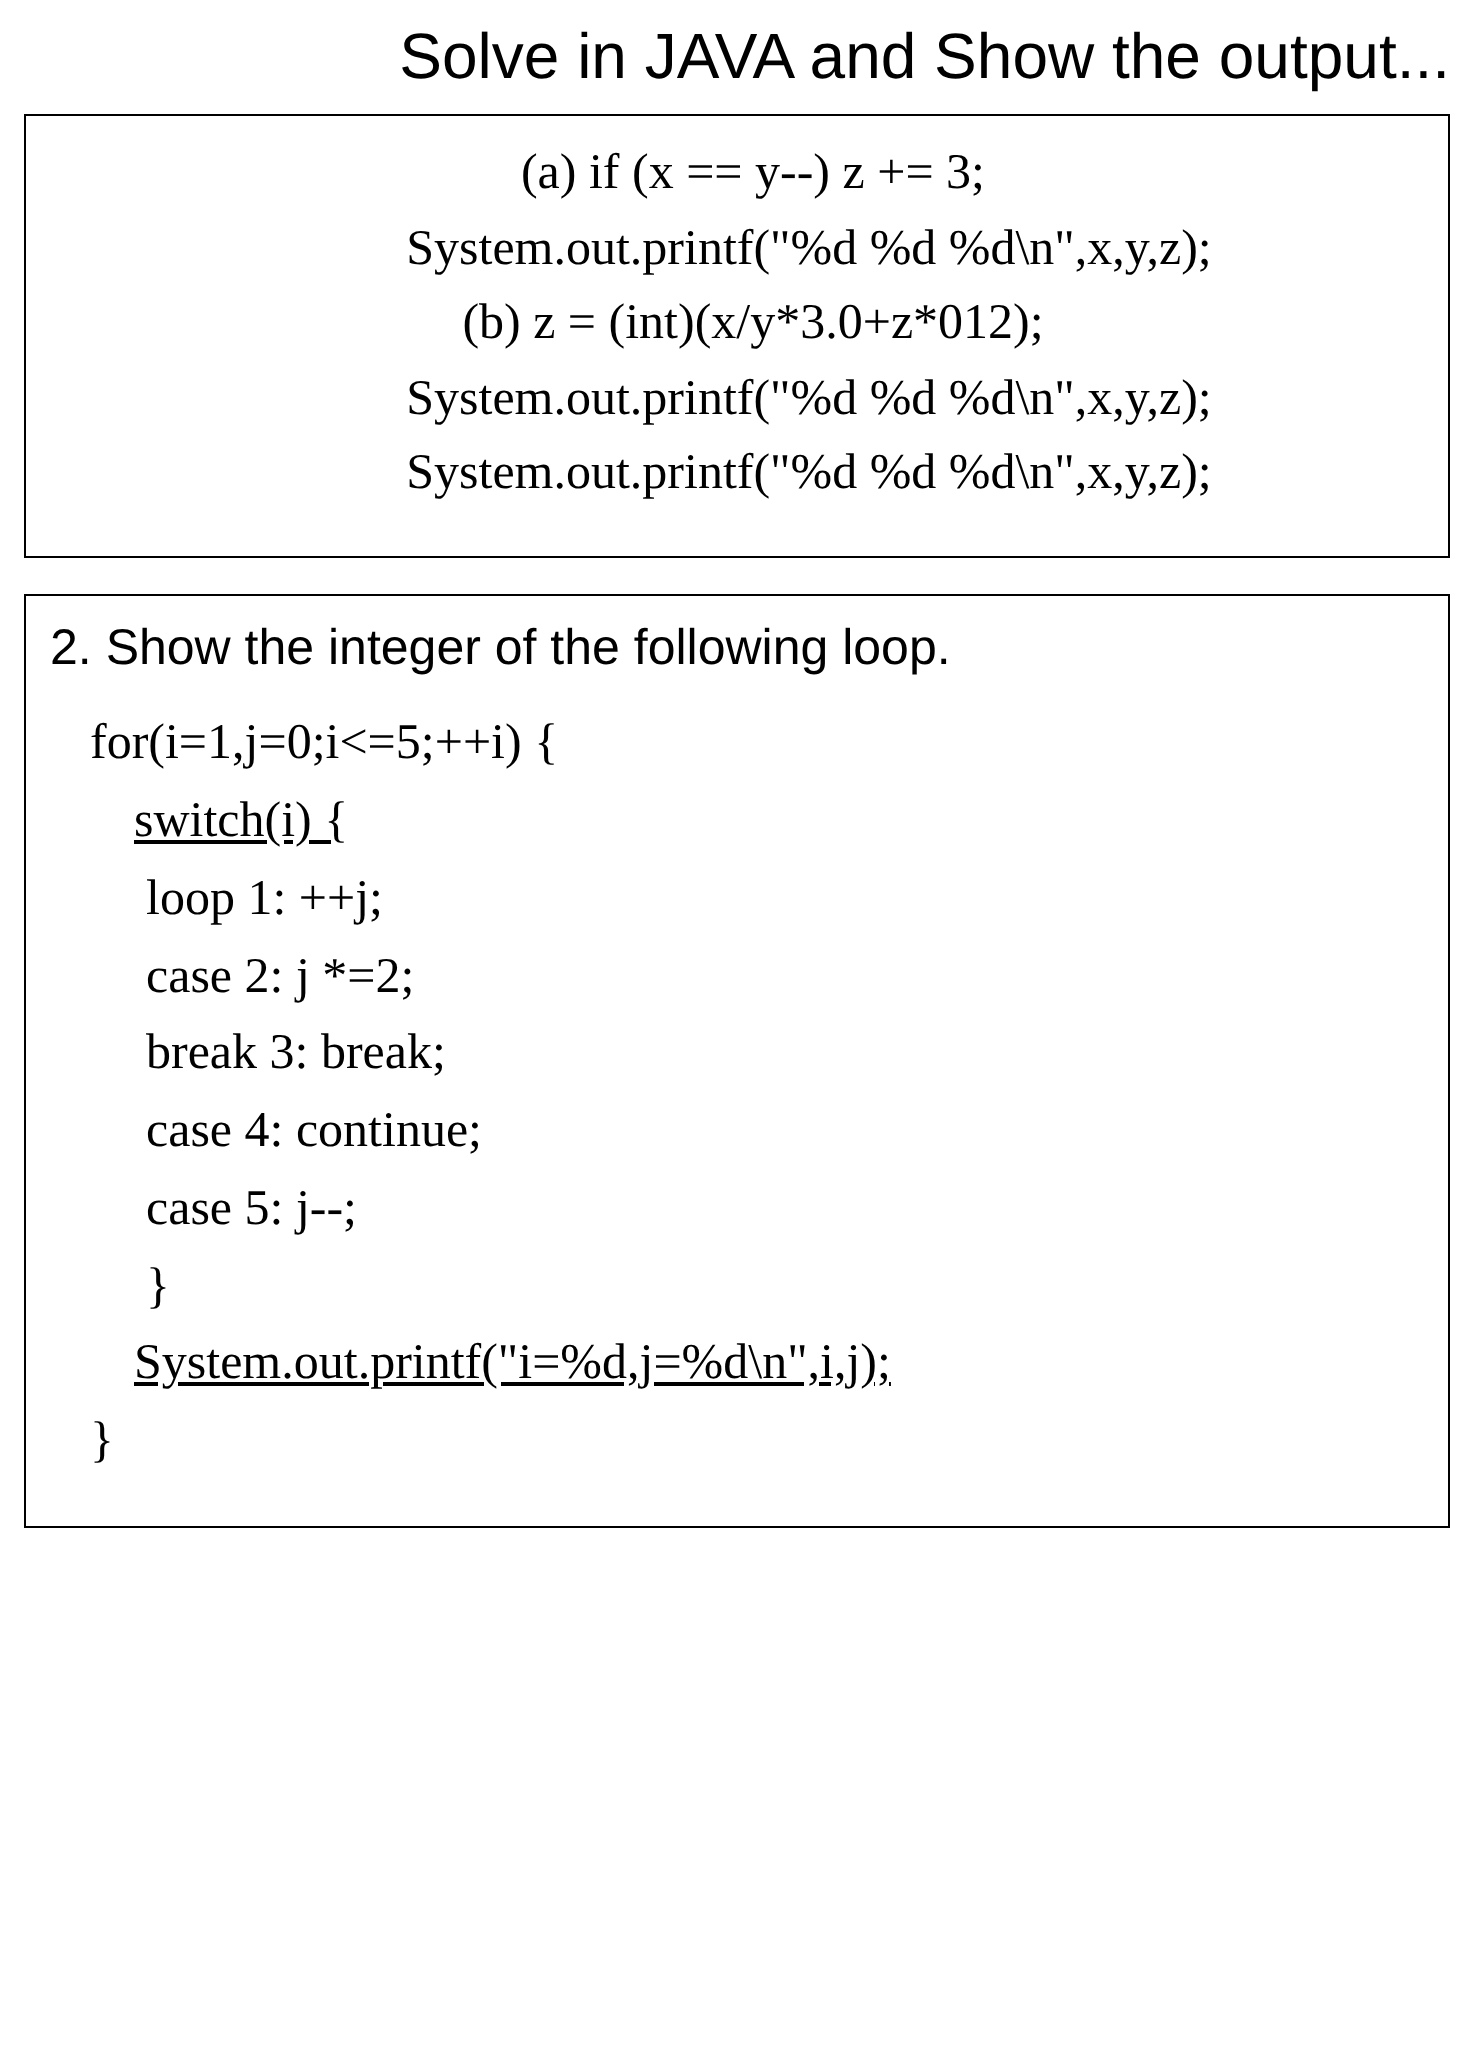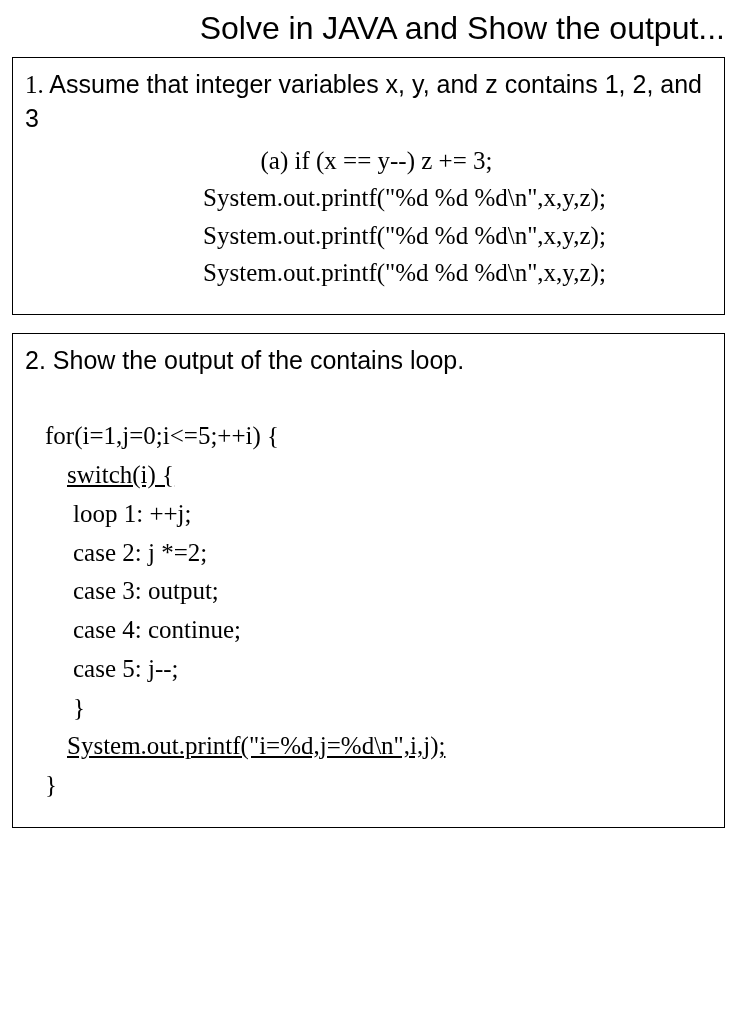--- a/index.html
+++ b/index.html
@@ -50,61 +50,58 @@
       text-align: center;
     }
     .indent1 {
       padding-left: 16px;
     }
     .indent2 {
       padding-left: 72px;
     }
     .q2-code-block {
       padding-left: 20px;
-      margin-top: 40px;
+      margin-top: 12px;
     }
     .q2-line {
       font-family: "Times New Roman", Times, serif;
       font-size: 25px;
       color: #000;
       line-height: 1.55;
       white-space: pre;
     }
     .q2-i0 { padding-left: 0; }
     .q2-i1 { padding-left: 22px; text-decoration: underline; }
     .q2-i2 { padding-left: 28px; }
   </style>
 </head>
 <body>
 
 <div class="page-title">Solve in JAVA and Show the output...</div>
 
 <div class="question-box">
-  <div class="question-prompt">
-    <span class="num serif">1.</span>
-    <span>Assume that integer variables x, y, and z contains 1, 2, and 3</span>
-  </div>
 
   <div class="code-line indent1">(a) if (x == y--) z += 3;</div>
   <div class="code-line indent2">System.out.printf("%d %d %d\n",x,y,z);</div>
+  <div class="code-line indent1">(b) z = (int)(x/y*3.0+z*012);</div>
   <div class="code-line indent2">System.out.printf("%d %d %d\n",x,y,z);</div>
   <div class="code-line indent2">System.out.printf("%d %d %d\n",x,y,z);</div>
 </div>
 
 <div class="question-box">
   <div class="question-prompt">
     <span class="num">2.</span>
-    <span>Show the output of the contains loop.</span>
+    <span>Show the integer of the following loop.</span>
   </div>
 
   <div class="q2-code-block">
     <div class="q2-line q2-i0">for(i=1,j=0;i&lt;=5;++i) {</div>
     <div class="q2-line q2-i1">switch(i) {</div>
     <div class="q2-line q2-i2">loop 1: ++j;</div>
     <div class="q2-line q2-i2">case 2: j *=2;</div>
-    <div class="q2-line q2-i2">case 3: output;</div>
+    <div class="q2-line q2-i2">break 3: break;</div>
     <div class="q2-line q2-i2">case 4: continue;</div>
     <div class="q2-line q2-i2">case 5: j--;</div>
     <div class="q2-line q2-i2">}</div>
     <div class="q2-line q2-i1">System.out.printf("i=%d,j=%d\n",i,j);</div>
     <div class="q2-line q2-i0">}</div>
   </div>
 </div>
 
 </body></html>

